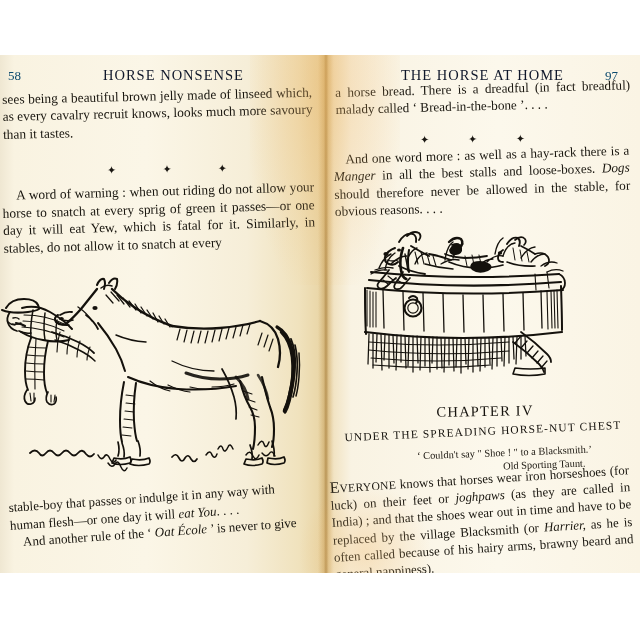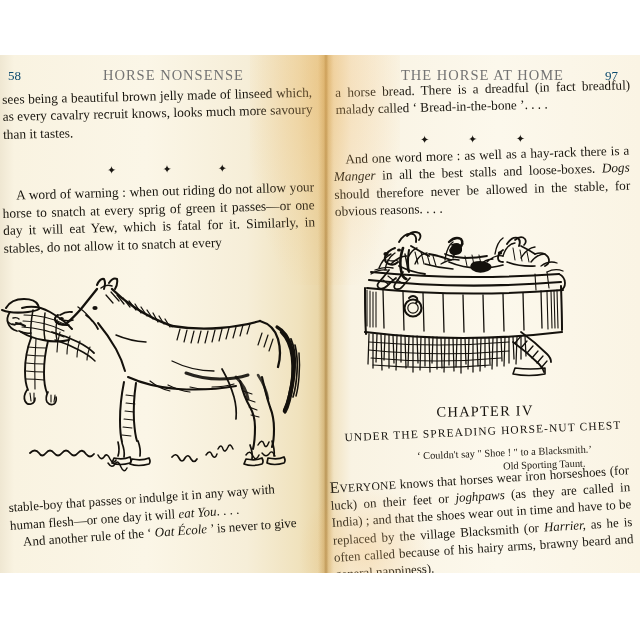--- a/index.html
+++ b/index.html
@@ -88,21 +88,21 @@
         rgba(238,186,112,0.35) 0%,
         rgba(238,186,112,0) 72%);
     pointer-events: none;
   }
 
   
   .runhead {
     position: absolute;
     font-size: 14.5px;
     letter-spacing: 1.0px;
-    color: #737373;
+    color: #0f172a;
     white-space: nowrap;
   }
   .folio {
     position: absolute;
     font-size: 13px;
     color: #0c4a6e;
   }
 
   
   .tb {

